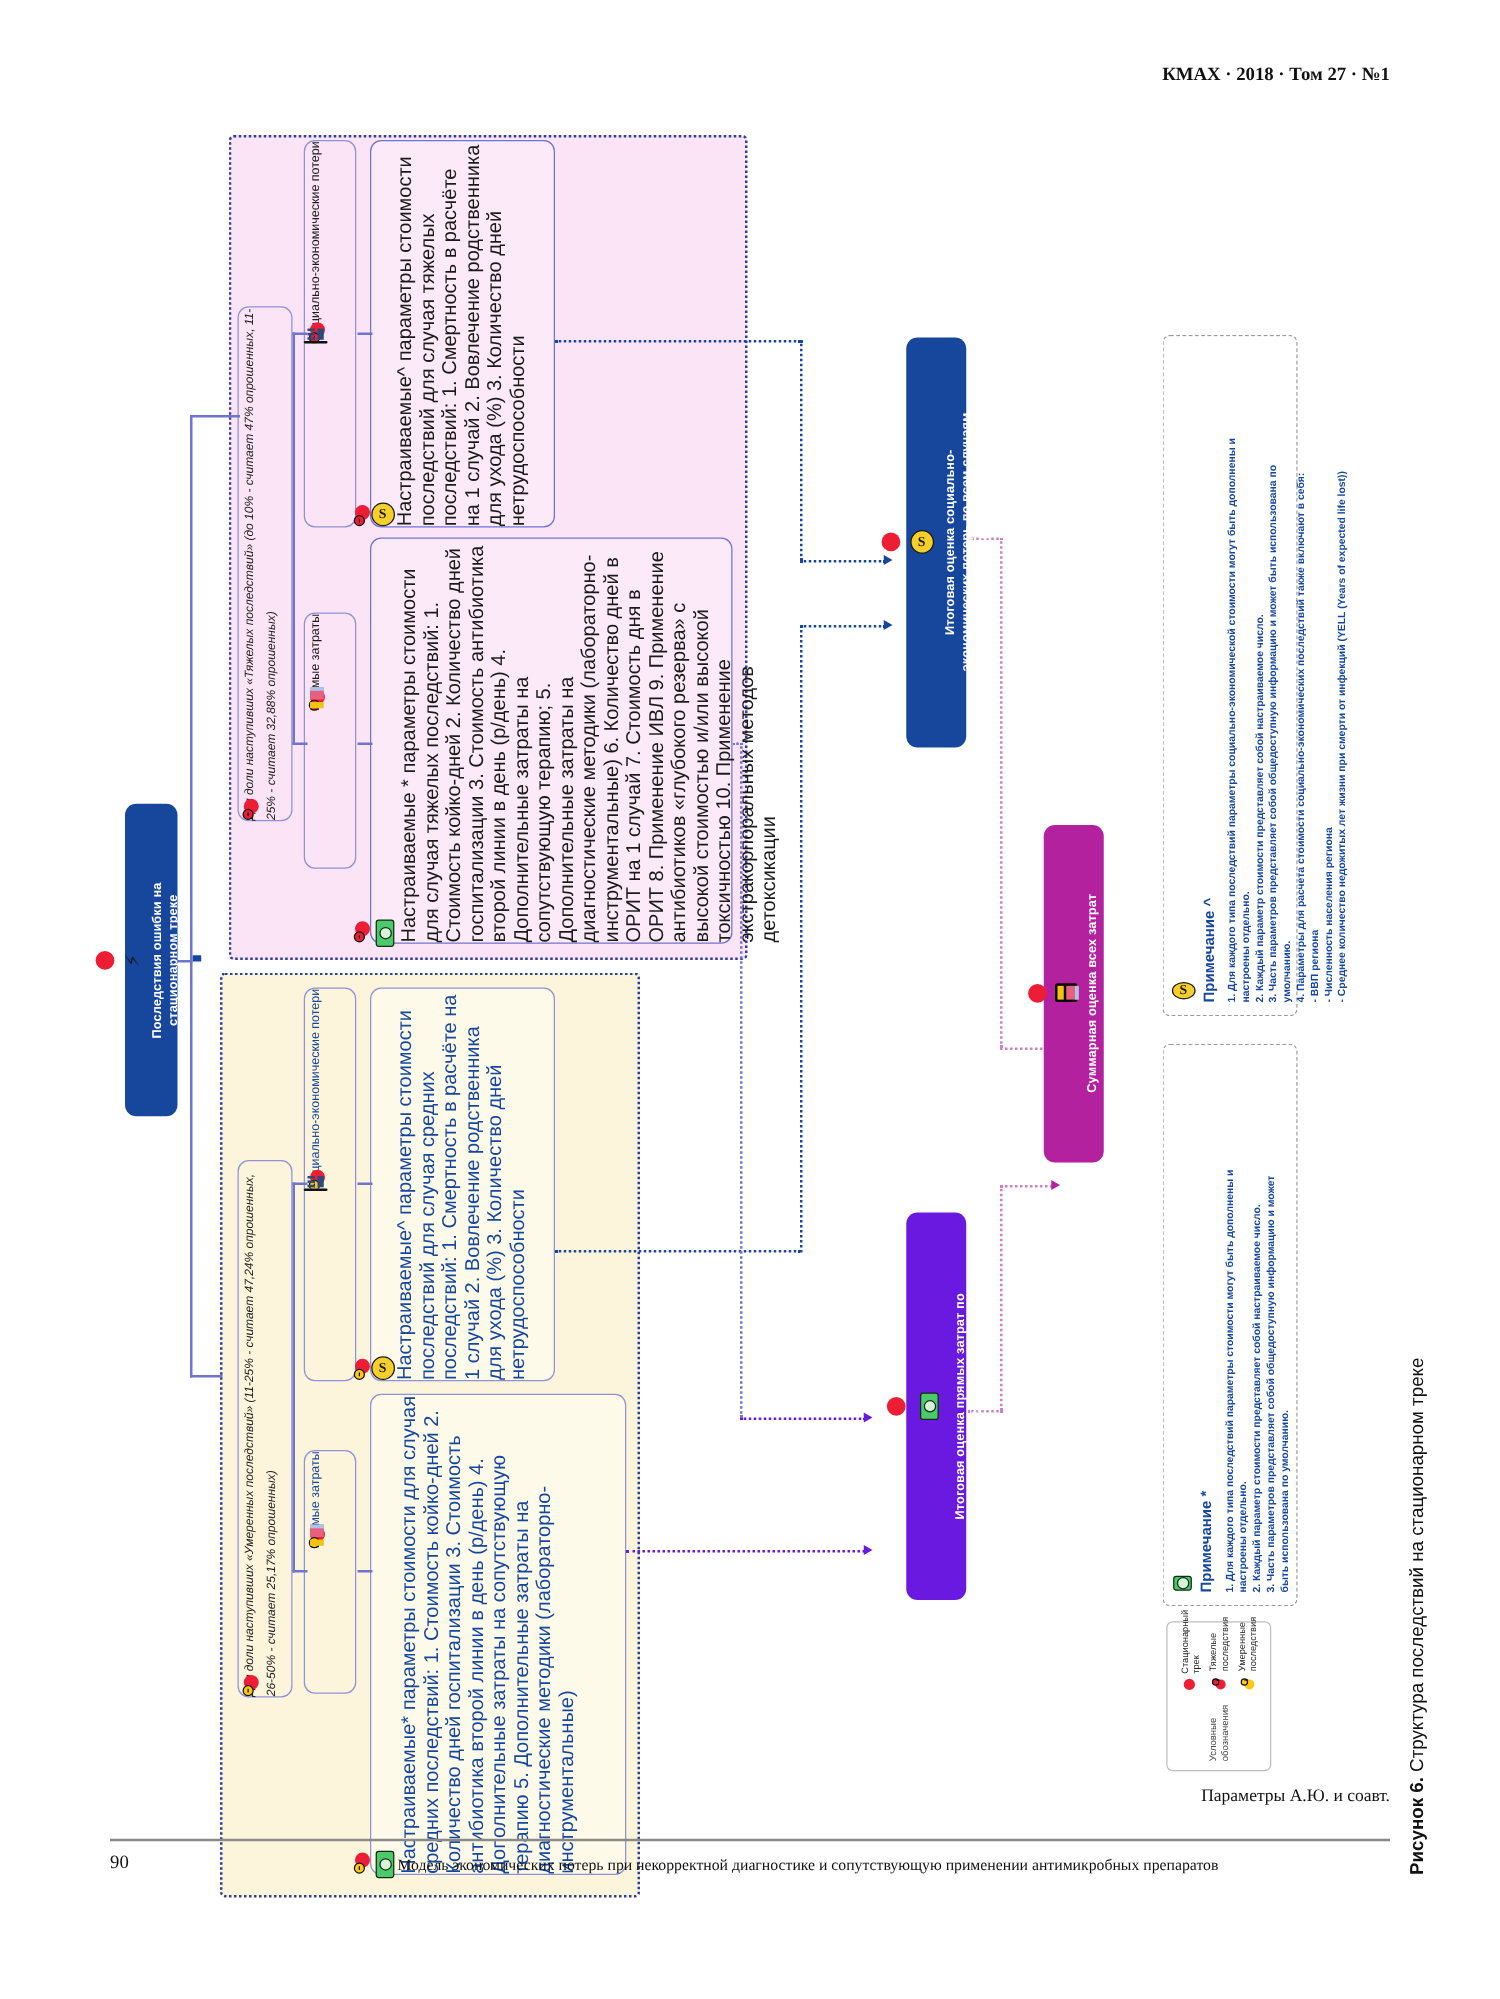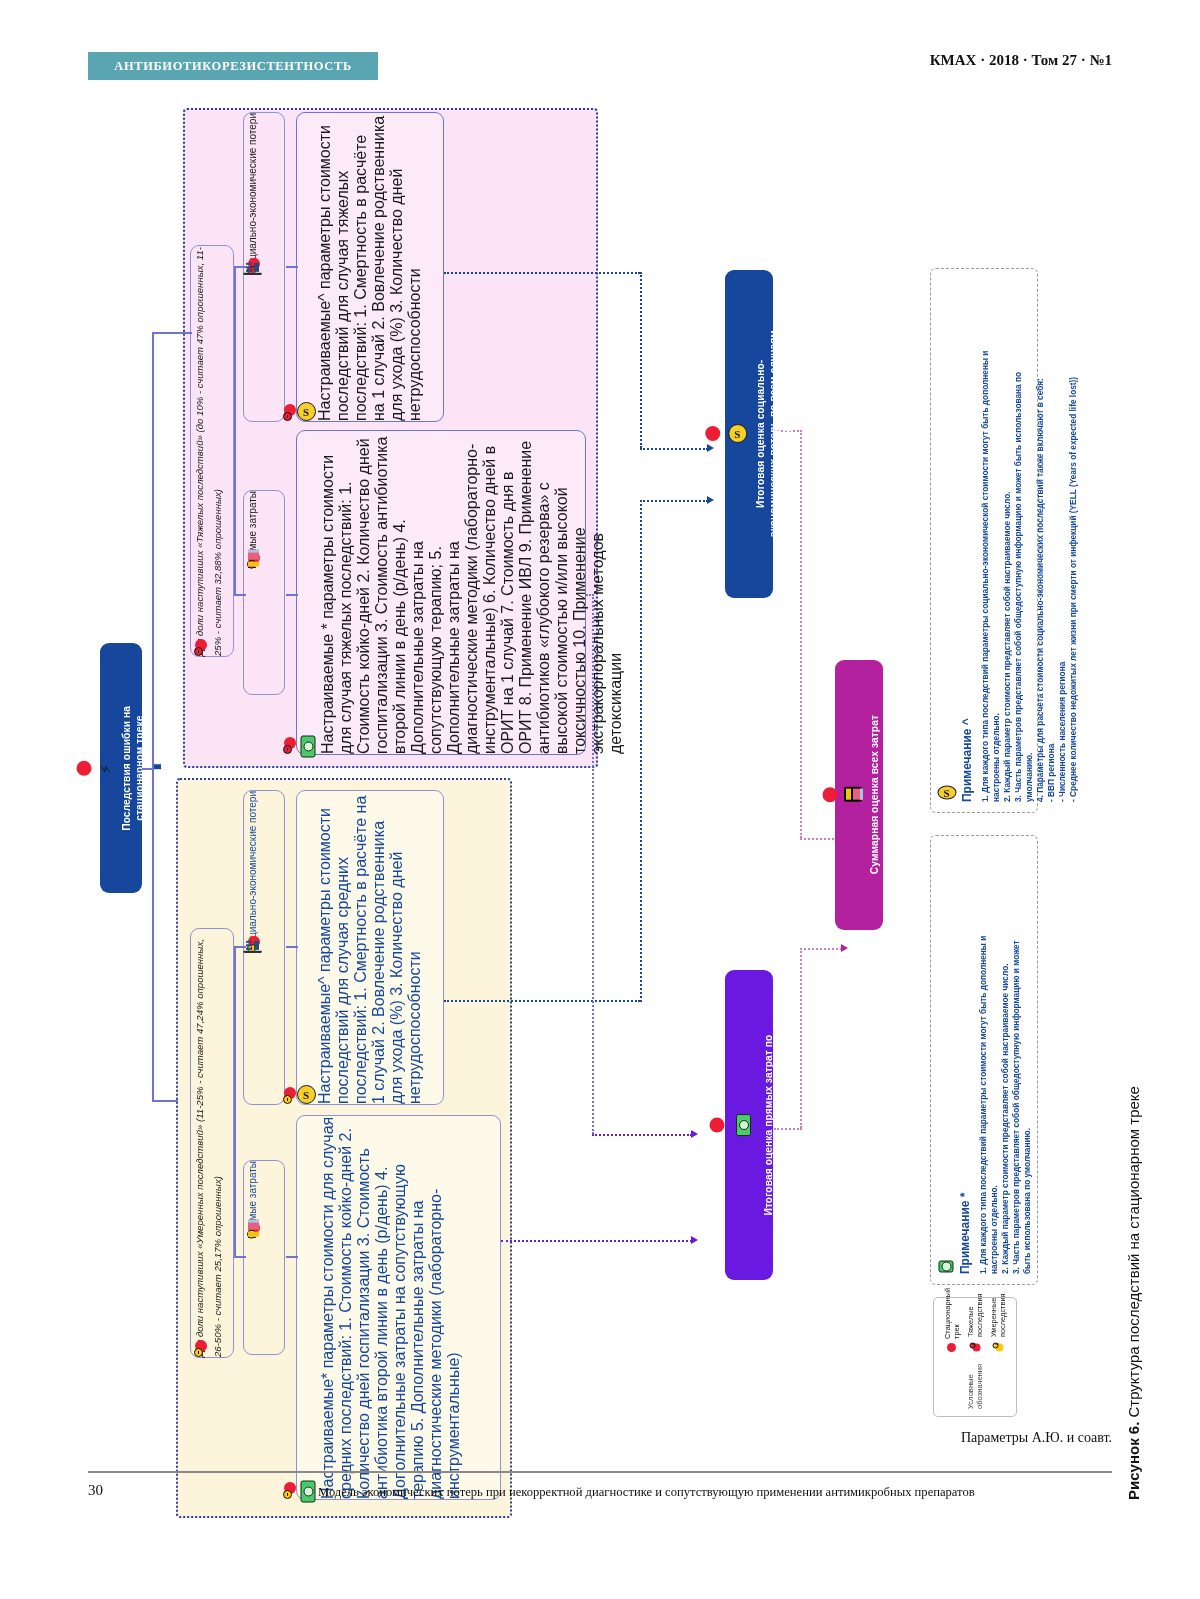--- a/index.html
+++ b/index.html
@@ -120,23 +120,20 @@
   #rule{position:absolute;left:88px;top:1471px;width:1024px;height:2px;background:#8a8a8a;}
   #pagenum{position:absolute;left:88px;top:1482px;font-size:15px;
         font-family:"Liberation Serif","DejaVu Serif",serif;color:#111;}
   #foot-title{position:absolute;left:318px;top:1485px;width:800px;font-size:12.6px;
         font-family:"Liberation Serif","DejaVu Serif",serif;color:#111;}
 </style>
 </head>
 <body>
 
 <div id="page-header">
-  <div class="hdr-band">
-    <span>АНТИБИОТИКОРЕЗИСТЕНТНОСТЬ</span>
-  </div>
   <div class="hdr-right">КМАХ · 2018 · Том 27 · №1</div>
 </div>
 
 <div id="diagram">
 
   <div class="branch severe" style="left:183px;top:8px;width:415px;height:660px;"></div>
   <div class="branch moderate" style="left:176px;top:678px;width:336px;height:740px;"></div>
 
   <div class="pill navy" style="left:100px;top:543px;width:42px;height:250px;">
     <div class="rot" style="display:flex;flex-direction:column;align-items:center;gap:7px;">
@@ -441,14 +438,14 @@
 </div>
 
 <div id="caption">
   <div class="rot cap" style="height:420px;">
     <b>Рисунок 6.</b><span> Структура последствий на стационарном треке</span>
   </div>
 </div>
 
 <div id="byline">Параметры А.Ю. и соавт.</div>
 <div id="rule"></div>
-<div id="pagenum">30</div>
+<div id="pagenum">90</div>
 <div id="foot-title">Модель экономических потерь при некорректной диагностике и сопутствующую применении антимикробных препаратов</div>
 
 </body></html>

